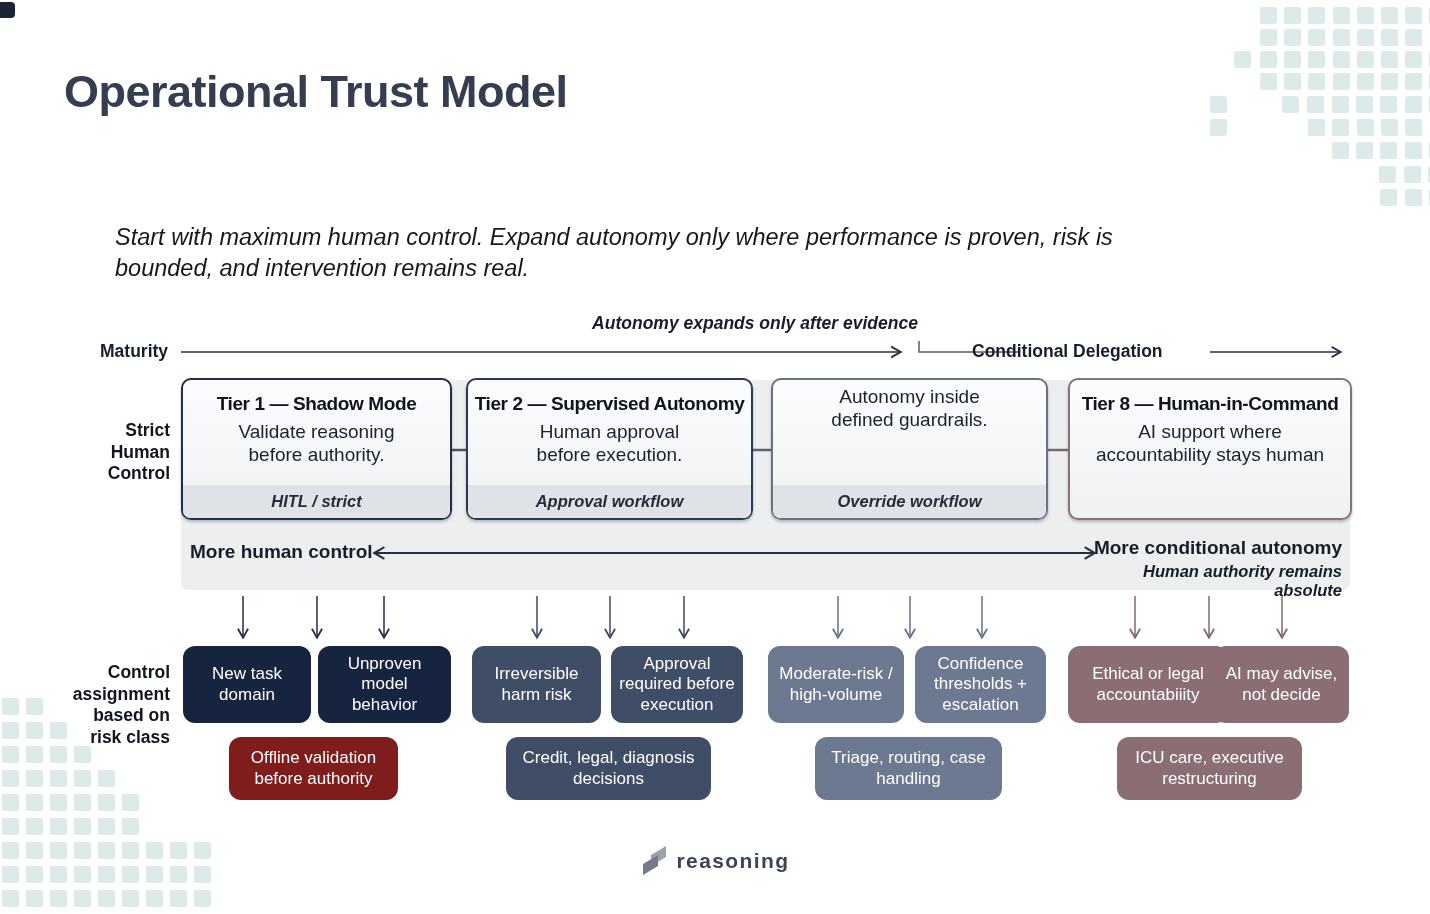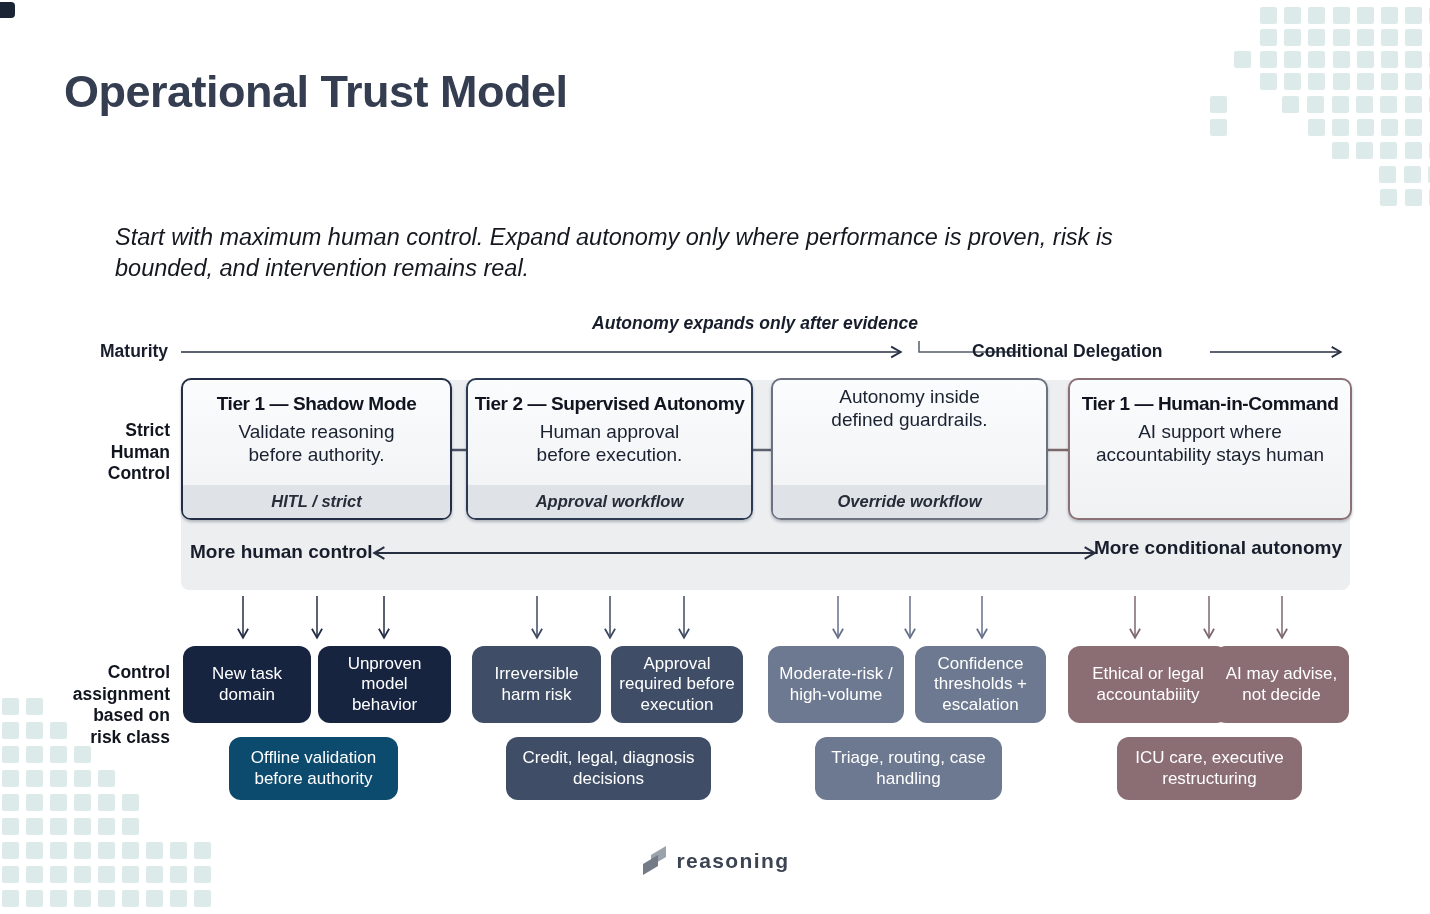--- a/index.html
+++ b/index.html
@@ -196,36 +196,37 @@
   <div class="tier-body pre">Human approval
 before execution.</div>
   <div class="tier-foot">Approval workflow</div>
 </div>
 <div id="tier-2" class="abs tier" style="border-color: rgb(107, 113, 126);">
   <div class="tier-body pre">Autonomy inside
 defined guardrails.</div>
   <div class="tier-foot">Override workflow</div>
 </div>
 <div id="tier-3" class="abs tier" style="border-color: rgb(138, 113, 118);">
-  <div class="tier-title">Tier 1 — Human-in-Command</div>
+  <div class="tier-title">Tier 8 — Human-in-Command</div>
   <div class="tier-body pre">AI support where
 accountability stays human</div>
 </div>
 
 <div id="strict-label" class="abs side-label pre">Strict
 Human
 Control</div>
 <div id="assignment-label" class="abs side-label pre">Control
 assignment
 based on
 risk class</div>
 
 <div id="scale-left" class="abs">More human control</div>
 <div id="scale-right" class="abs">
   <div class="r1">More conditional autonomy</div>
+  <div class="r2">Human authority remains absolute</div>
 </div>
 
 <div id="rb0" class="abs risk pre" style="background: rgb(23, 36, 64);">New task
 domain</div>
 <div id="rb1" class="abs risk pre" style="background: rgb(23, 36, 64);">Unproven
 model
 behavior</div>
 <div id="rb2" class="abs risk pre" style="background: rgb(63, 78, 102);">Irreversible
 harm risk</div>
 <div id="rb3" class="abs risk pre" style="background: rgb(63, 78, 102);">Approval
@@ -234,21 +235,21 @@
 <div id="rb4" class="abs risk pre" style="background: rgb(109, 121, 144);">Moderate-risk /
 high-volume</div>
 <div id="rb5" class="abs risk pre" style="background: rgb(109, 121, 144);">Confidence
 thresholds +
 escalation</div>
 <div id="rb6" class="abs risk pre" style="background: rgb(139, 109, 116);">Ethical or legal
 accountabiiity</div>
 <div id="rb7" class="abs risk pre" style="background: rgb(139, 109, 116);">AI may advise,
 not decide</div>
 
-<div id="ex0" class="abs example pre" style="background: #0c4a6e;">Offline validation
+<div id="ex0" class="abs example pre" style="background: #7f1d1d;">Offline validation
 before authority</div>
 <div id="ex1" class="abs example pre" style="background: rgb(63, 78, 102);">Credit, legal, diagnosis
 decisions</div>
 <div id="ex2" class="abs example pre" style="background: rgb(109, 121, 144);">Triage, routing, case
 handling</div>
 <div id="ex3" class="abs example pre" style="background: rgb(139, 109, 116);">ICU care, executive
 restructuring</div>
 
 <svg id="arrows" width="1430" height="914">
   <defs>

